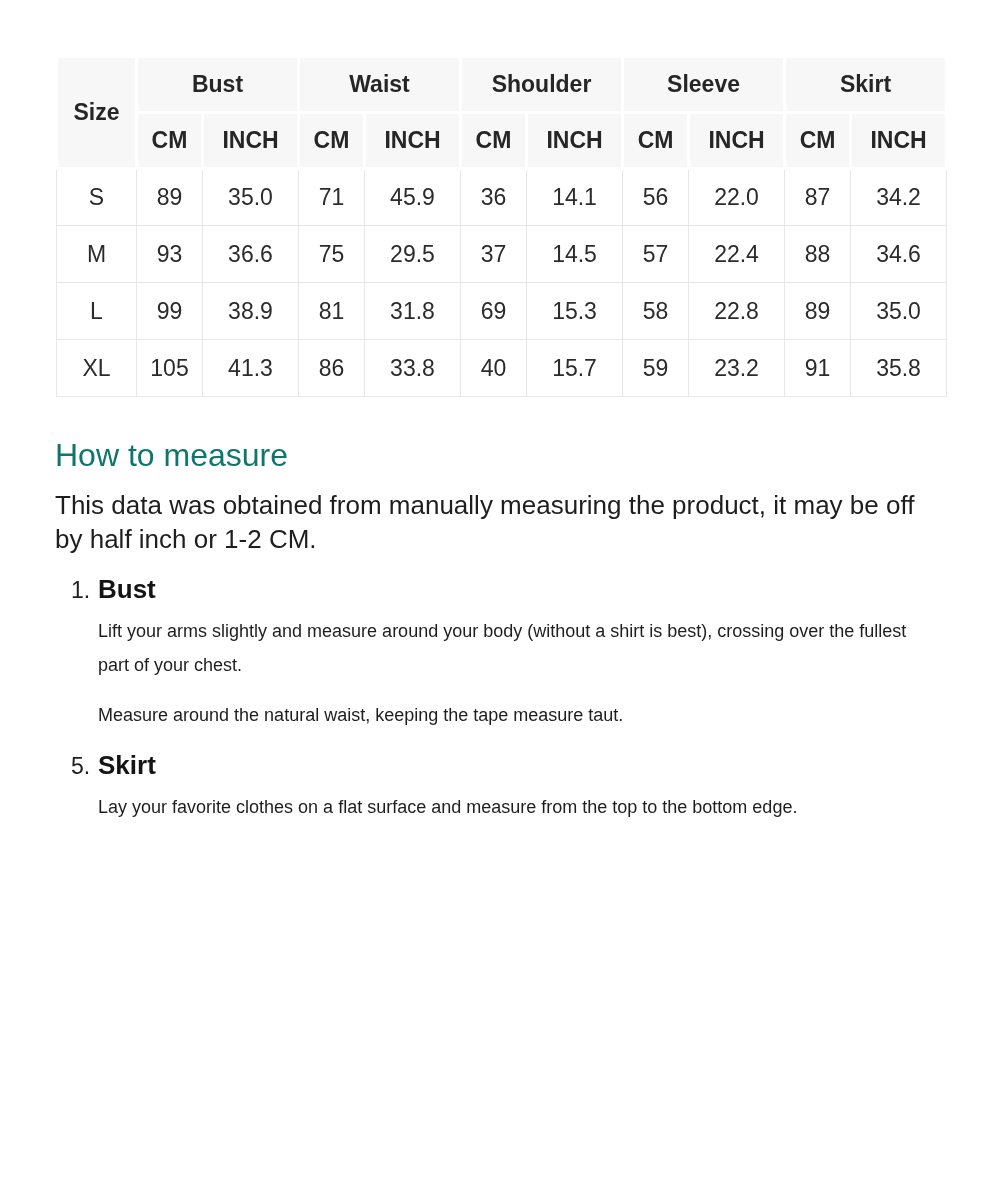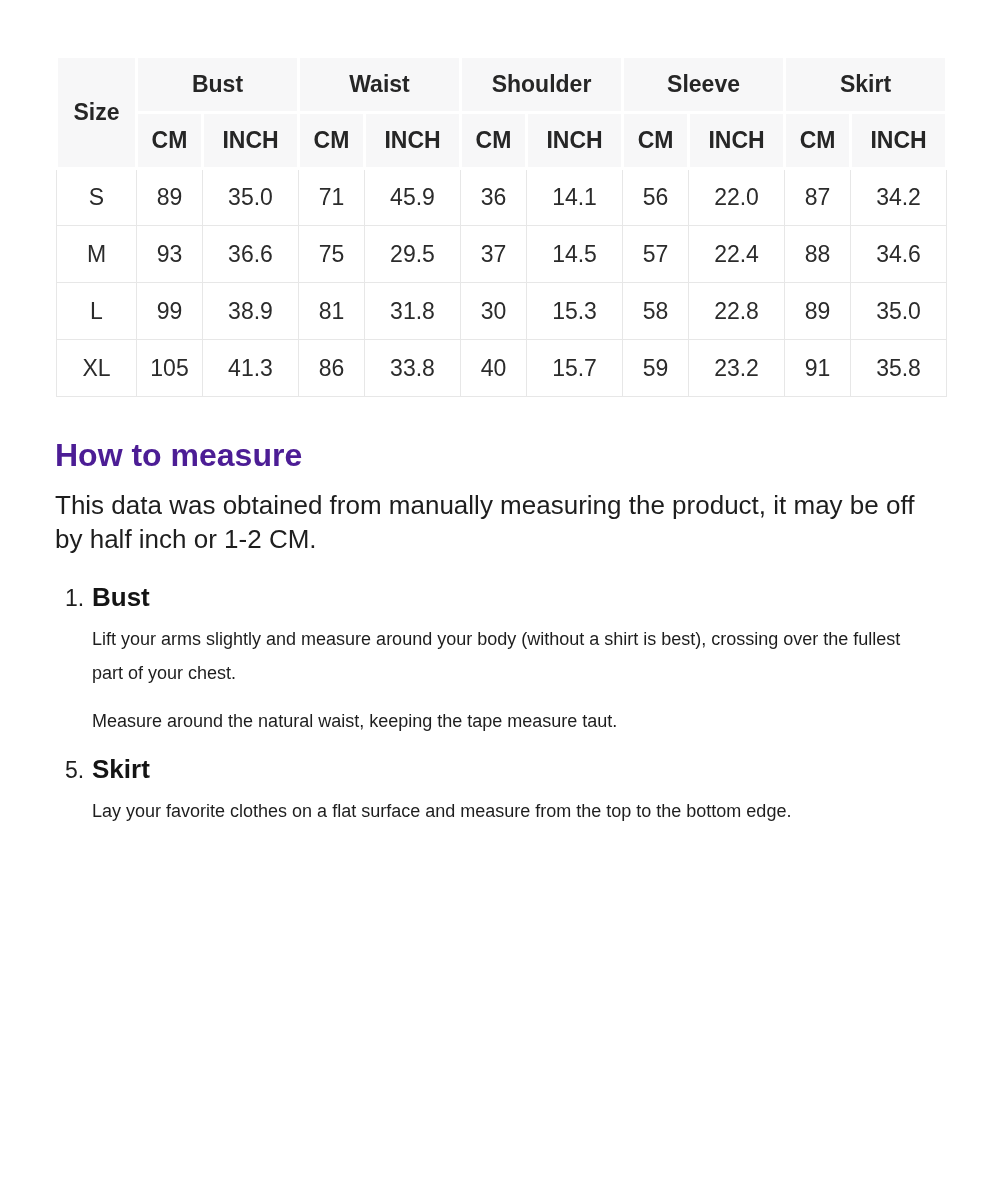--- a/index.html
+++ b/index.html
@@ -44,37 +44,37 @@
     font-size:23px;
     font-weight:400;
     height:57px;
     background:#ffffff;
     color:#2b2b2b;
   }
 
   
   h2.htm-title{
     font-size:32px;
-    font-weight:700;
-    color:#4c1d95;
+    font-weight:400;
+    color:#0f766e;
     margin:40px 0 14px 0;
     line-height:1.15;
   }
   p.htm-intro{
     font-size:26px;
     line-height:34px;
-    margin:0 0 24px 0;
+    margin:0 0 14px 0;
   }
   ul.steps{
     list-style:none;
     margin:0;
     padding:0;
   }
   ul.steps li{
-    margin:10px;
+    margin:16px;
   }
   .step-head{
     font-size:26px;
     line-height:34px;
     margin-bottom:7px;
   }
   .step-num{
     display:inline-block;
     width:27px;
     font-size:23px;
@@ -158,21 +158,21 @@
         <td>22.4</td>
         <td>88</td>
         <td>34.6</td>
       </tr>
       <tr>
         <td>L</td>
         <td>99</td>
         <td>38.9</td>
         <td>81</td>
         <td>31.8</td>
-        <td>30</td>
+        <td>69</td>
         <td>15.3</td>
         <td>58</td>
         <td>22.8</td>
         <td>89</td>
         <td>35.0</td>
       </tr>
       <tr>
         <td>XL</td>
         <td>105</td>
         <td>41.3</td>

